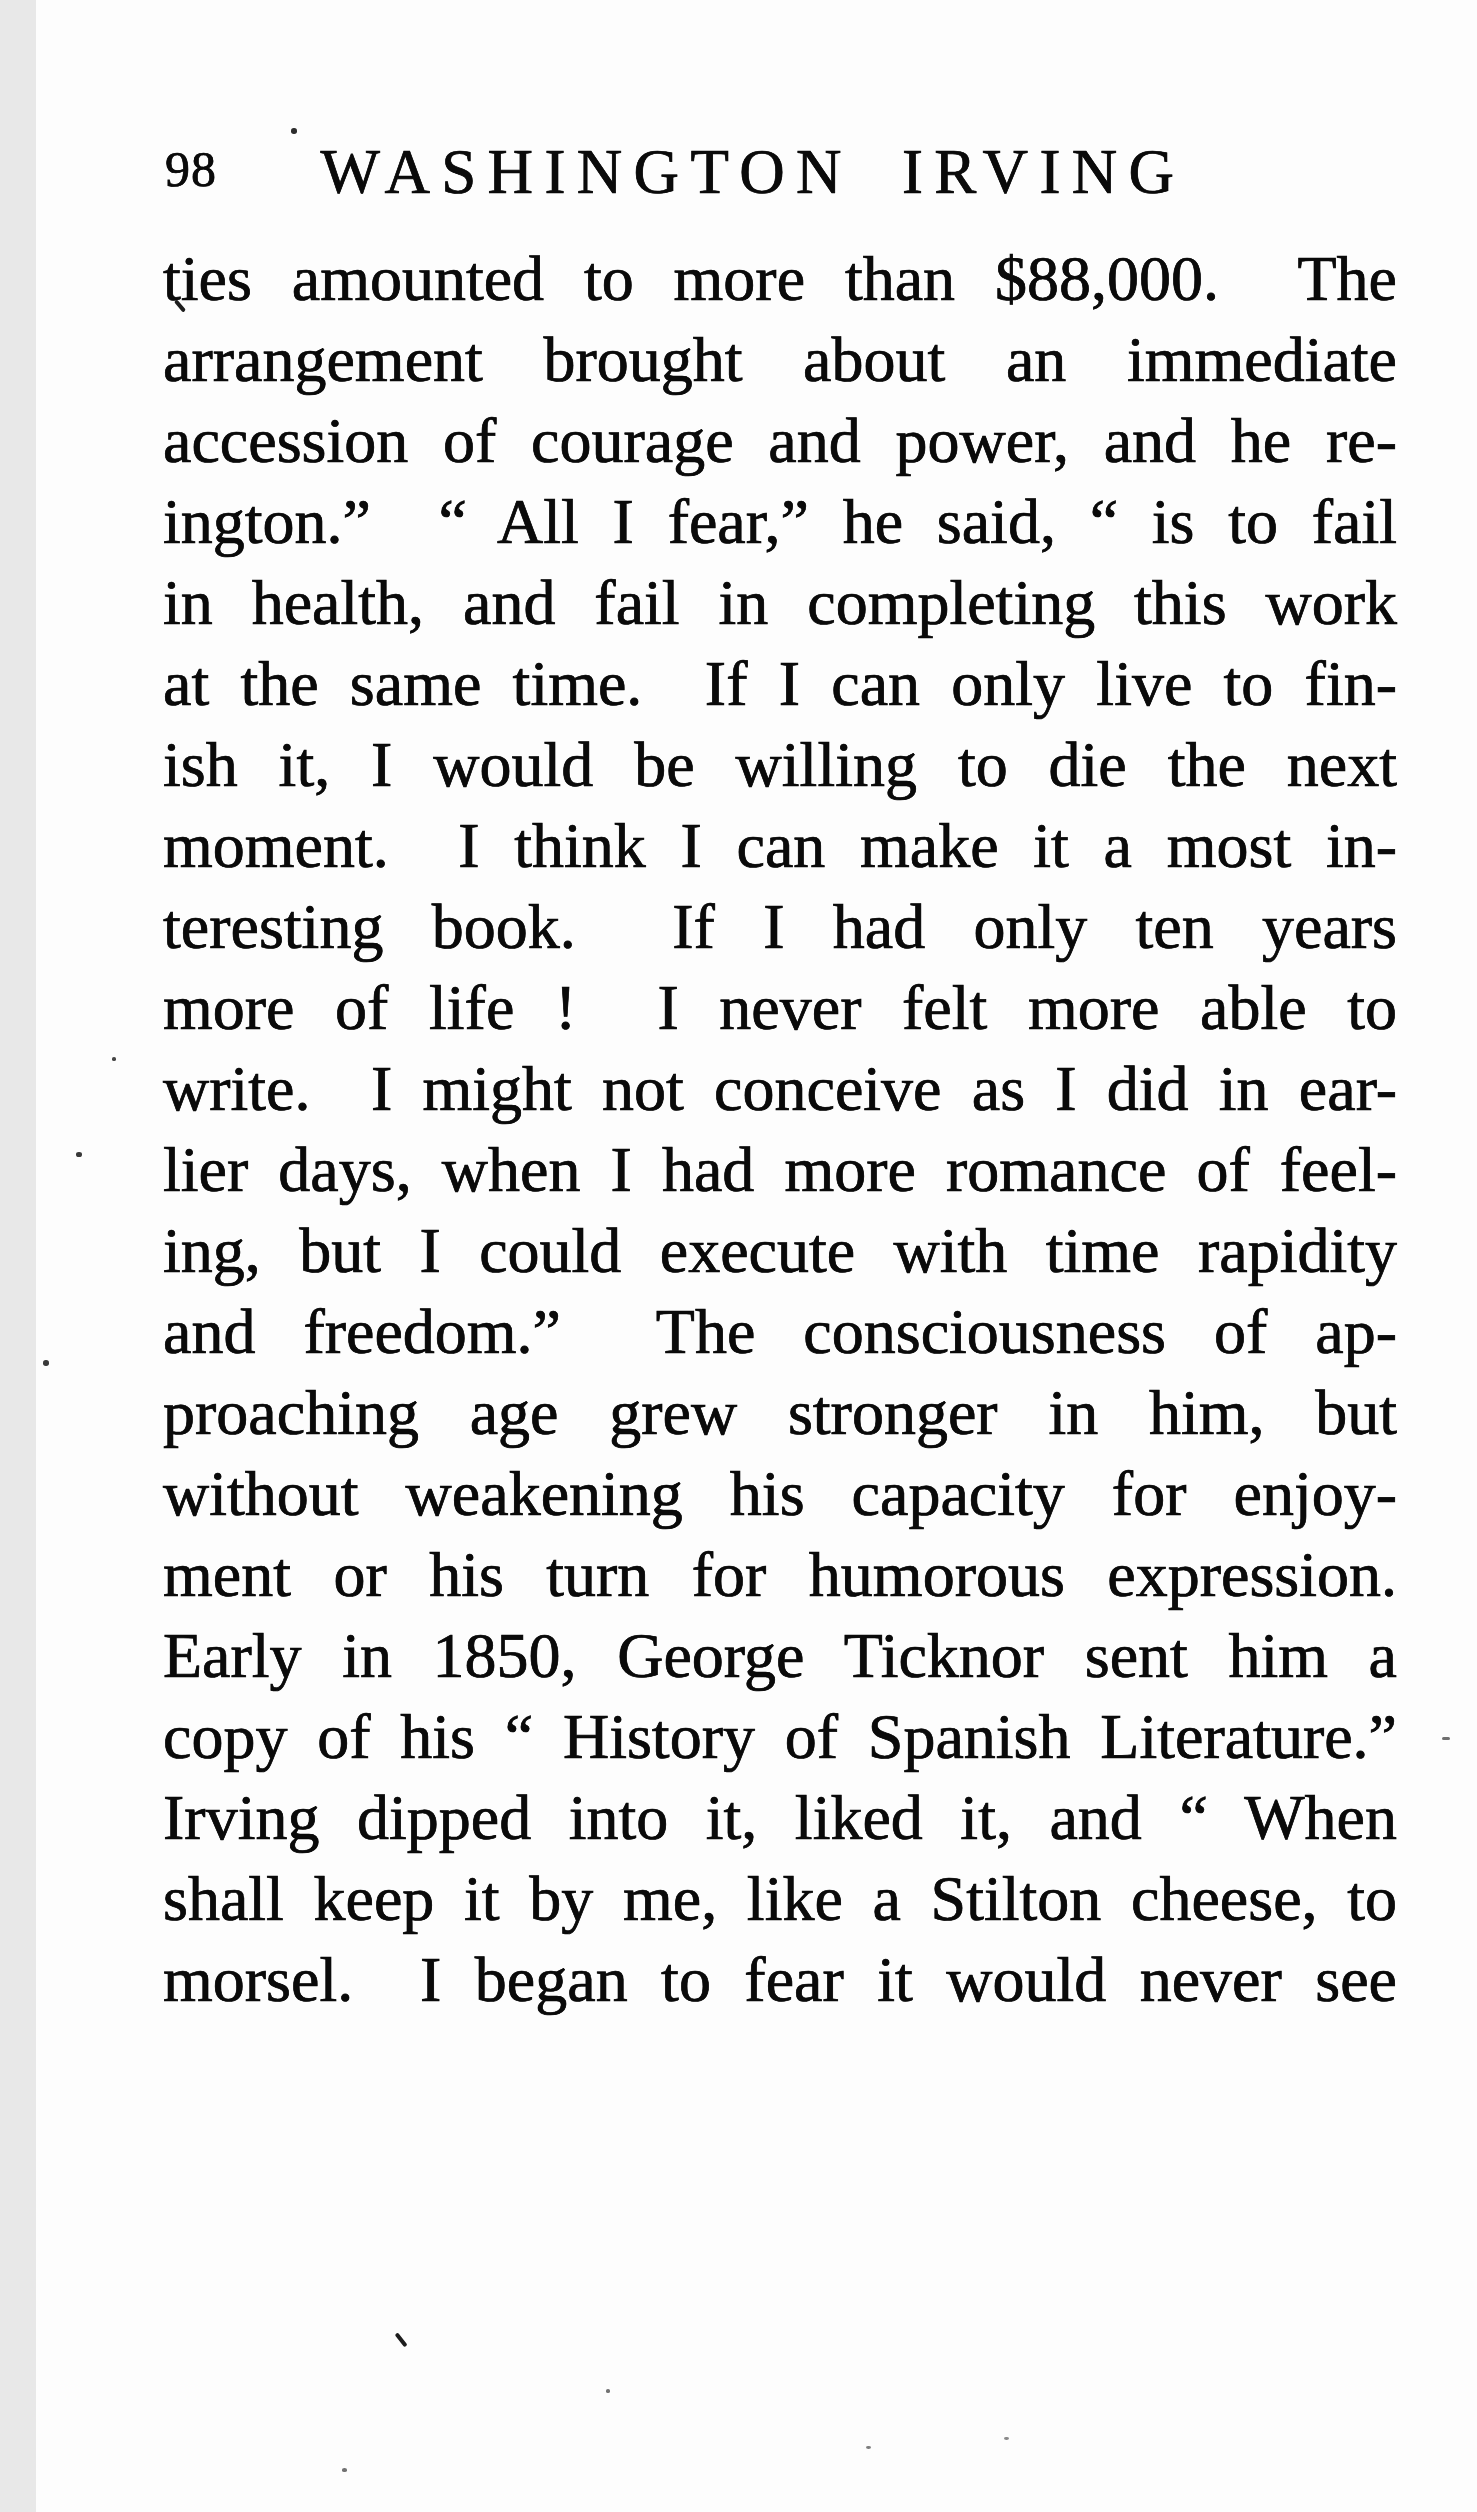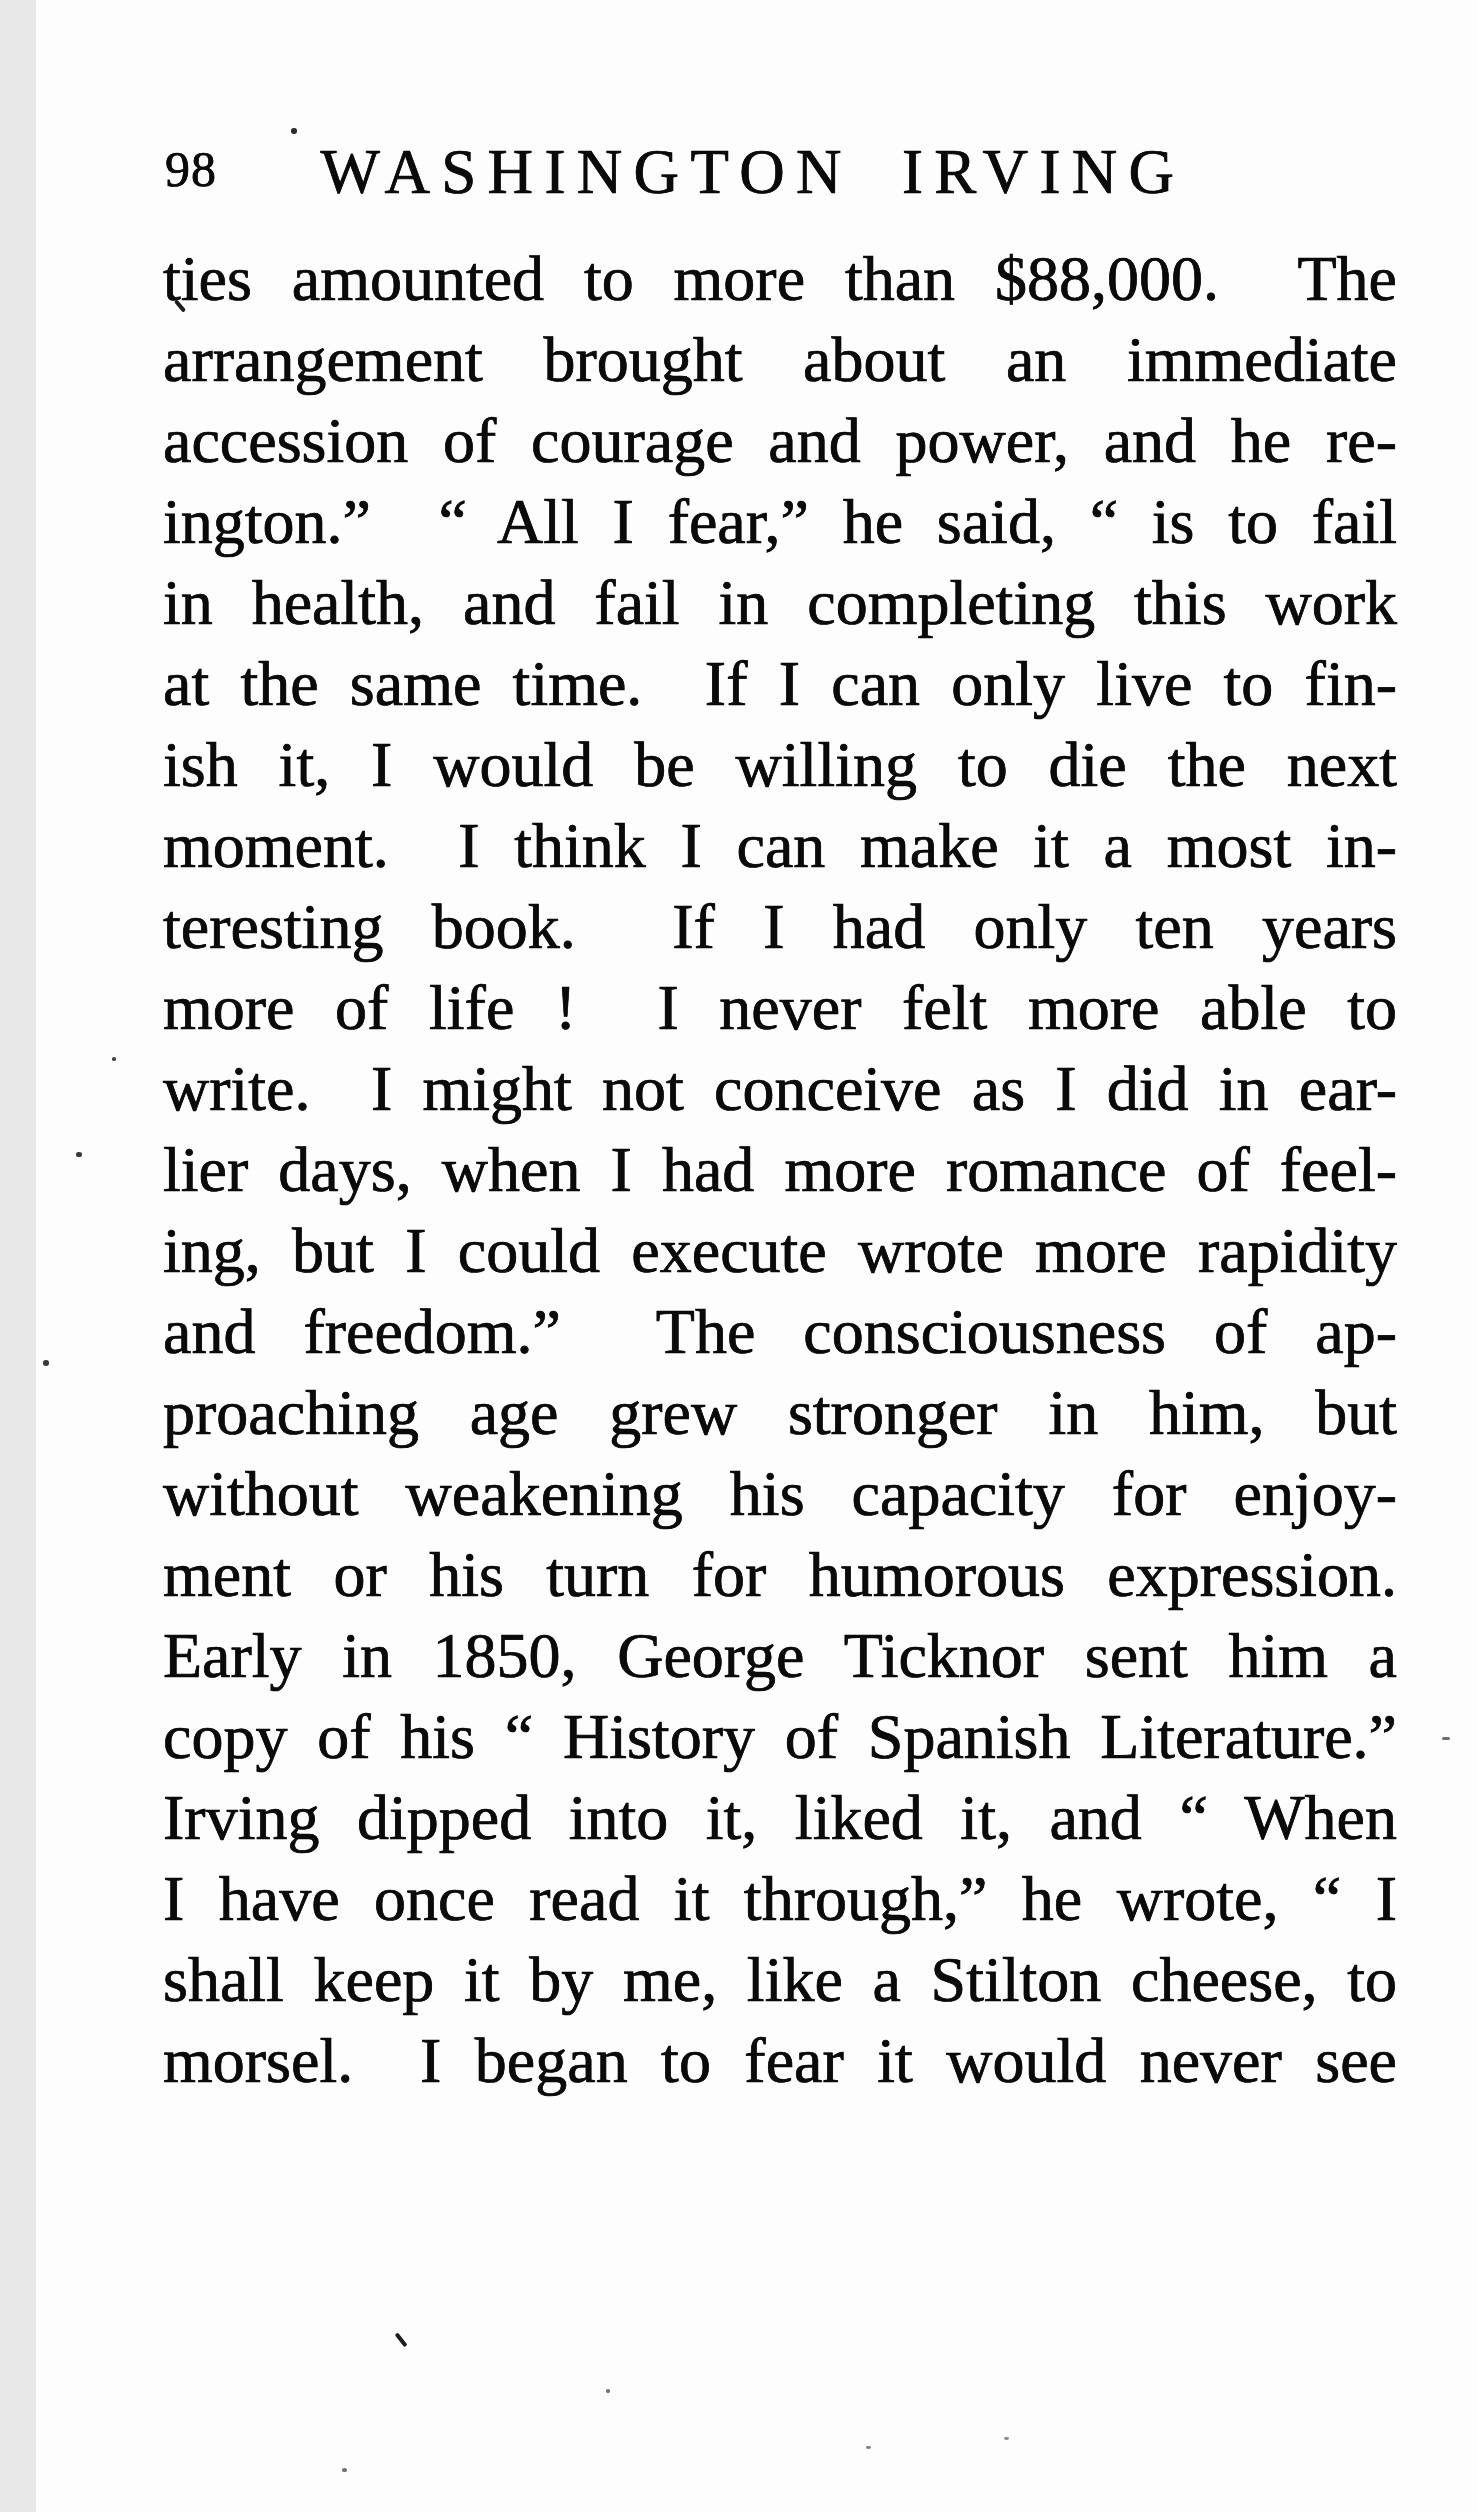--- a/index.html
+++ b/index.html
@@ -84,29 +84,28 @@
     <div class="line">accession of courage and power, and he re-</div>
     <div class="line">ington.”  “ All I fear,” he said, “ is to fail</div>
     <div class="line">in health, and fail in completing this work</div>
     <div class="line">at the same time.  If I can only live to fin-</div>
     <div class="line">ish it, I would be willing to die the next</div>
     <div class="line">moment.  I think I can make it a most in-</div>
     <div class="line">teresting book.  If I had only ten years</div>
     <div class="line">more of life !  I never felt more able to</div>
     <div class="line">write.  I might not conceive as I did in ear-</div>
     <div class="line">lier days, when I had more romance of feel-</div>
-    <div class="line">ing, but I could execute wrote more rapidity</div>
+    <div class="line">ing, but I could execute with time rapidity</div>
     <div class="line">and freedom.”  The consciousness of ap-</div>
     <div class="line">proaching age grew stronger in him, but</div>
     <div class="line">without weakening his capacity for enjoy-</div>
     <div class="line">ment or his turn for humorous expression.</div>
     <div class="line">Early in 1850, George Ticknor sent him a</div>
     <div class="line">copy of his “ History of Spanish Literature.”</div>
     <div class="line">Irving dipped into it, liked it, and “ When</div>
-    <div class="line">I have once read it through,” he wrote, “ I</div>
     <div class="line">shall keep it by me, like a Stilton cheese, to</div>
     <div class="line">morsel.  I began to fear it would never see</div>
   </div>
 
   <div class="speck" style="left:255px; top:128px; width:5.5px; height:5.5px; opacity:.9;"></div>
   <div class="tick" style="left:142px; top:299px; width:3.7px; height:14px; transform:rotate(-40deg); opacity:.95;"></div>
   <div class="speck" style="left:76px;  top:1057px; width:3.7px; height:3.7px; opacity:.8;"></div>
   <div class="speck" style="left:40px;  top:1152px; width:5.5px; height:4.6px; opacity:.85;"></div>
   <div class="speck" style="left:7.4px;   top:1360px; width:5.5px; height:5.5px; opacity:.85;"></div>
   <div class="speck" style="left:1051px; top:1406px; width:3.7px; height:2.8px; opacity:.5;"></div>

